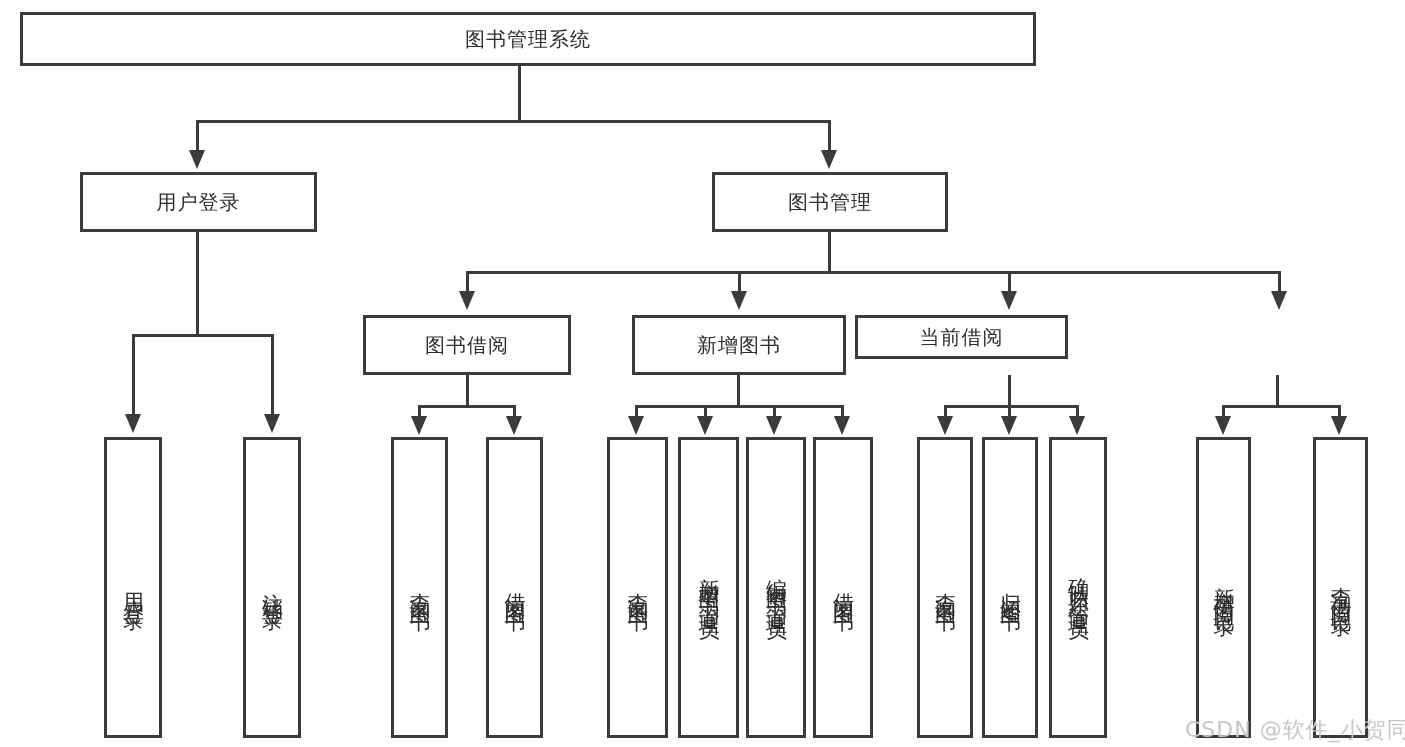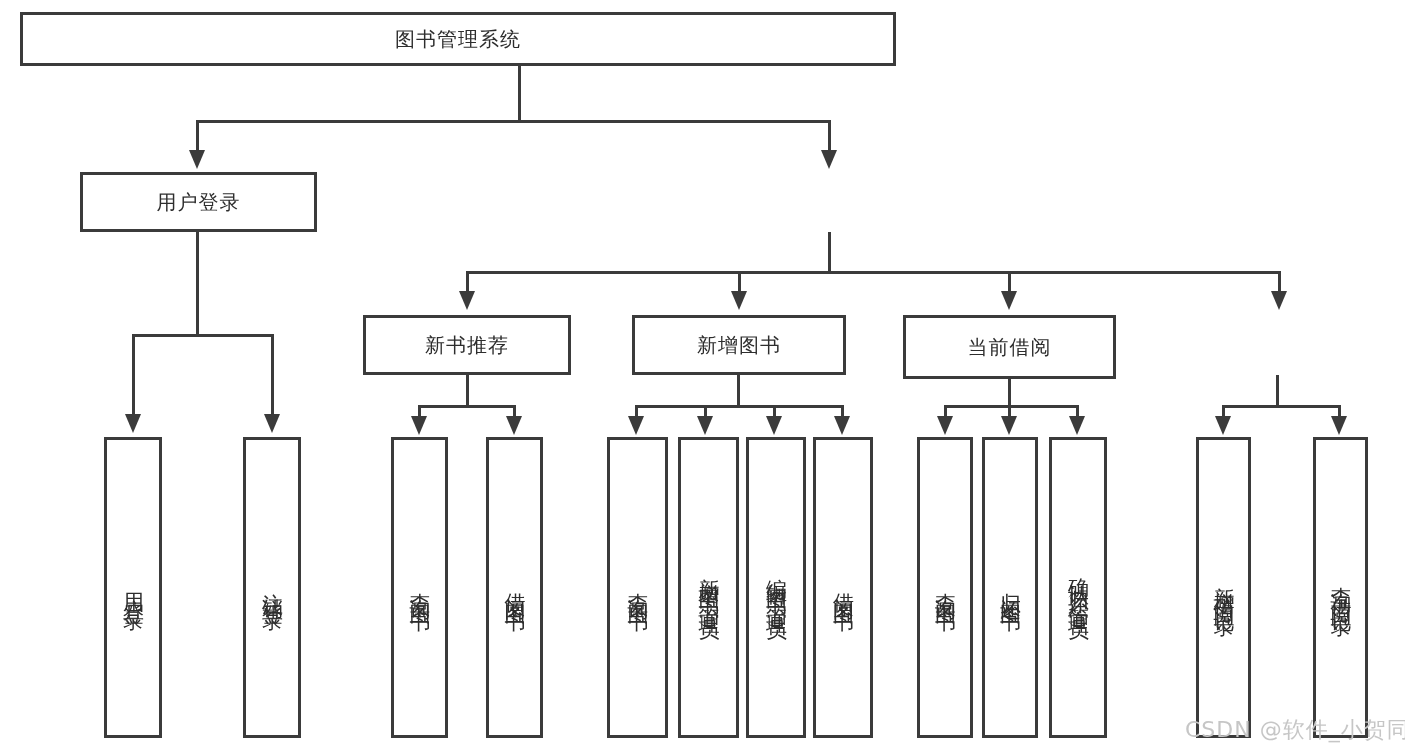--- a/index.html
+++ b/index.html
@@ -51,27 +51,28 @@
     letter-spacing:1px;
     white-space:nowrap;
     z-index:3;
   }
 </style>
 </head>
 <body>
 
 <div class="stage">
 
-  <div class="box" style="left:20px;top:12px;width:876px;height:54px">图书管理系统</div>
+  <div class="box" style="left:20px;top:12px;width:1016px;height:54px">图书管理系统</div>
 
   <div class="box" style="left:80px;top:172px;width:237px;height:60px">用户登录</div>
+  <div class="box" style="left:712px;top:172px;width:236px;height:60px">图书管理</div>
 
-  <div class="box" style="left:363px;top:315px;width:208px;height:60px">新书推荐</div>
+  <div class="box" style="left:363px;top:315px;width:208px;height:60px">图书借阅</div>
   <div class="box" style="left:632px;top:315px;width:214px;height:60px">新增图书</div>
-  <div class="box" style="left:903px;top:315px;width:213px;height:64px">当前借阅</div>
+  <div class="box" style="left:855px;top:315px;width:213px;height:44px">当前借阅</div>
 
   <div class="box vbox" style="left:104px;top:437px;width:58px;height:301px">用户登录</div>
   <div class="box vbox" style="left:243px;top:437px;width:58px;height:301px">注销登录</div>
 
   <div class="box vbox" style="left:391px;top:437px;width:57px;height:301px">查询图书</div>
   <div class="box vbox" style="left:486px;top:437px;width:57px;height:301px">借阅图书</div>
 
   <div class="box vbox" style="left:607px;top:437px;width:61px;height:301px">查询图书</div>
   <div class="box vbox" style="left:678px;top:437px;width:61px;height:301px">新增图书（管理员）</div>
   <div class="box vbox" style="left:746px;top:437px;width:60px;height:301px">编辑图书（管理员）</div>

